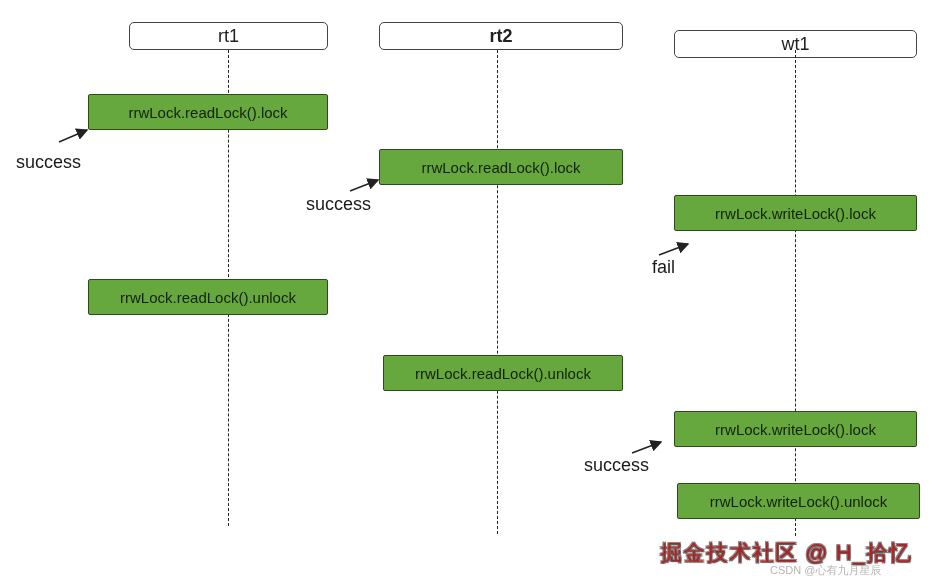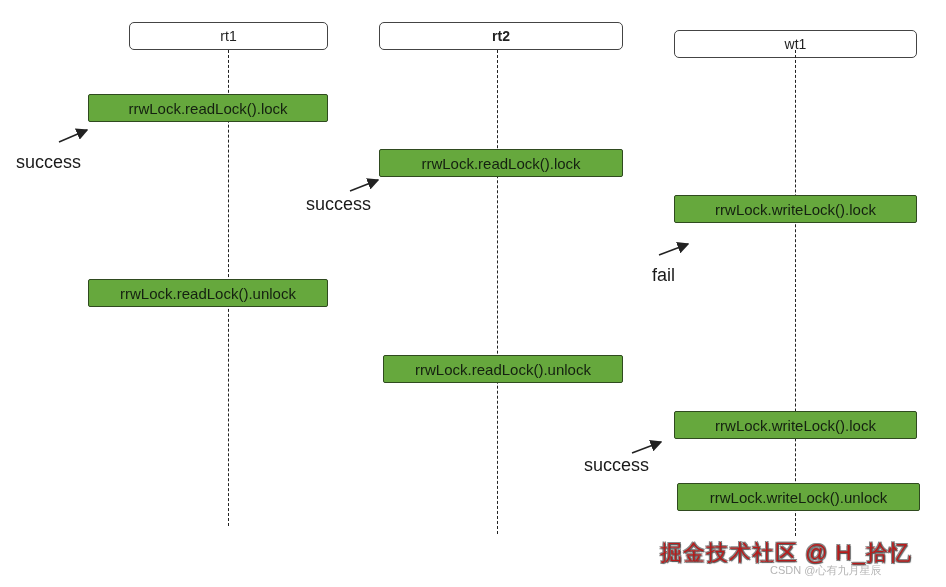--- a/index.html
+++ b/index.html
@@ -1,22 +1,22 @@
 <!DOCTYPE html>
 <html><head>
   <meta charset="utf-8">
   <style>
     html, body { margin: 0; padding: 0; background: #ffffff; }
     body { width: 946px; height: 587px; position: relative; overflow: hidden;
            font-family: "Liberation Sans", "DejaVu Sans", sans-serif; color: #1a1a1a; }
     .lifeline-head { position: absolute; height: 28px; background: #fff; border: 1.5px solid #444;
                      border-radius: 5px; box-sizing: border-box; display: flex; align-items: center;
-                     justify-content: center; font-size: 14px; color: #222; }
+                     justify-content: center; font-size: 18px; color: #222; }
     .lifeline { position: absolute; width: 0; border-left: 1.6px dashed #222; }
-    .action { position: absolute; height: 28px; background: #66a83d; border: 1.5px solid #2f4a1f;
+    .action { position: absolute; height: 36px; background: #66a83d; border: 1.5px solid #2f4a1f;
               border-radius: 2px; box-sizing: border-box; display: flex; align-items: center;
               justify-content: center; font-size: 15px; color: #142010; white-space: nowrap; }
     .note { position: absolute; font-size: 18px; color: #1a1a1a; }
     .arrow { position: absolute; overflow: visible; }
     .wm1 { position: absolute; left: 660px; top: 538px; font-size: 22px; color: #b91c1c;
            text-shadow: 1px 1px 1px #555, -1px -1px 0 #888, 1px -1px 0 #888, -1px 1px 0 #888;
            letter-spacing: 1px; white-space: nowrap; text-align: center; }
     .wm2 { position: absolute; left: 770px; top: 563px; font-size: 11px; color: #b5b5b5; white-space: nowrap; }
   </style>
 </head>
@@ -33,21 +33,21 @@
 <div class="action" style="left:88px;top:94px;width:240px;">rrwLock.readLock().lock</div>
 <div class="action" style="left:379px;top:149px;width:244px;">rrwLock.readLock().lock</div>
 <div class="action" style="left:674px;top:195px;width:243px;">rrwLock.writeLock().lock</div>
 <div class="action" style="left:88px;top:279px;width:240px;">rrwLock.readLock().unlock</div>
 <div class="action" style="left:383px;top:355px;width:240px;">rrwLock.readLock().unlock</div>
 <div class="action" style="left:674px;top:411px;width:243px;">rrwLock.writeLock().lock</div>
 <div class="action" style="left:677px;top:483px;width:243px;">rrwLock.writeLock().unlock</div>
 
 <div class="note" style="left:16px;top:152px;">success</div>
 <div class="note" style="left:306px;top:194px;">success</div>
-<div class="note" style="left:652px;top:265px;">fail</div>
+<div class="note" style="left:652px;top:257px;">fail</div>
 <div class="note" style="left:584px;top:455px;">success</div>
 
 <svg class="arrow" style="left:0;top:0;" width="946" height="587">
   <defs>
     <marker id="ah" markerWidth="8" markerHeight="8" refX="7" refY="4" orient="auto">
       <path d="M0,0 L8,4 L0,8 Z" fill="#222"></path>
     </marker>
   </defs>
   <line x1="59" y1="142" x2="87" y2="130" stroke="#222" stroke-width="1.5" marker-end="url(#ah)"></line>
   <line x1="350" y1="191" x2="378" y2="180" stroke="#222" stroke-width="1.5" marker-end="url(#ah)"></line>

